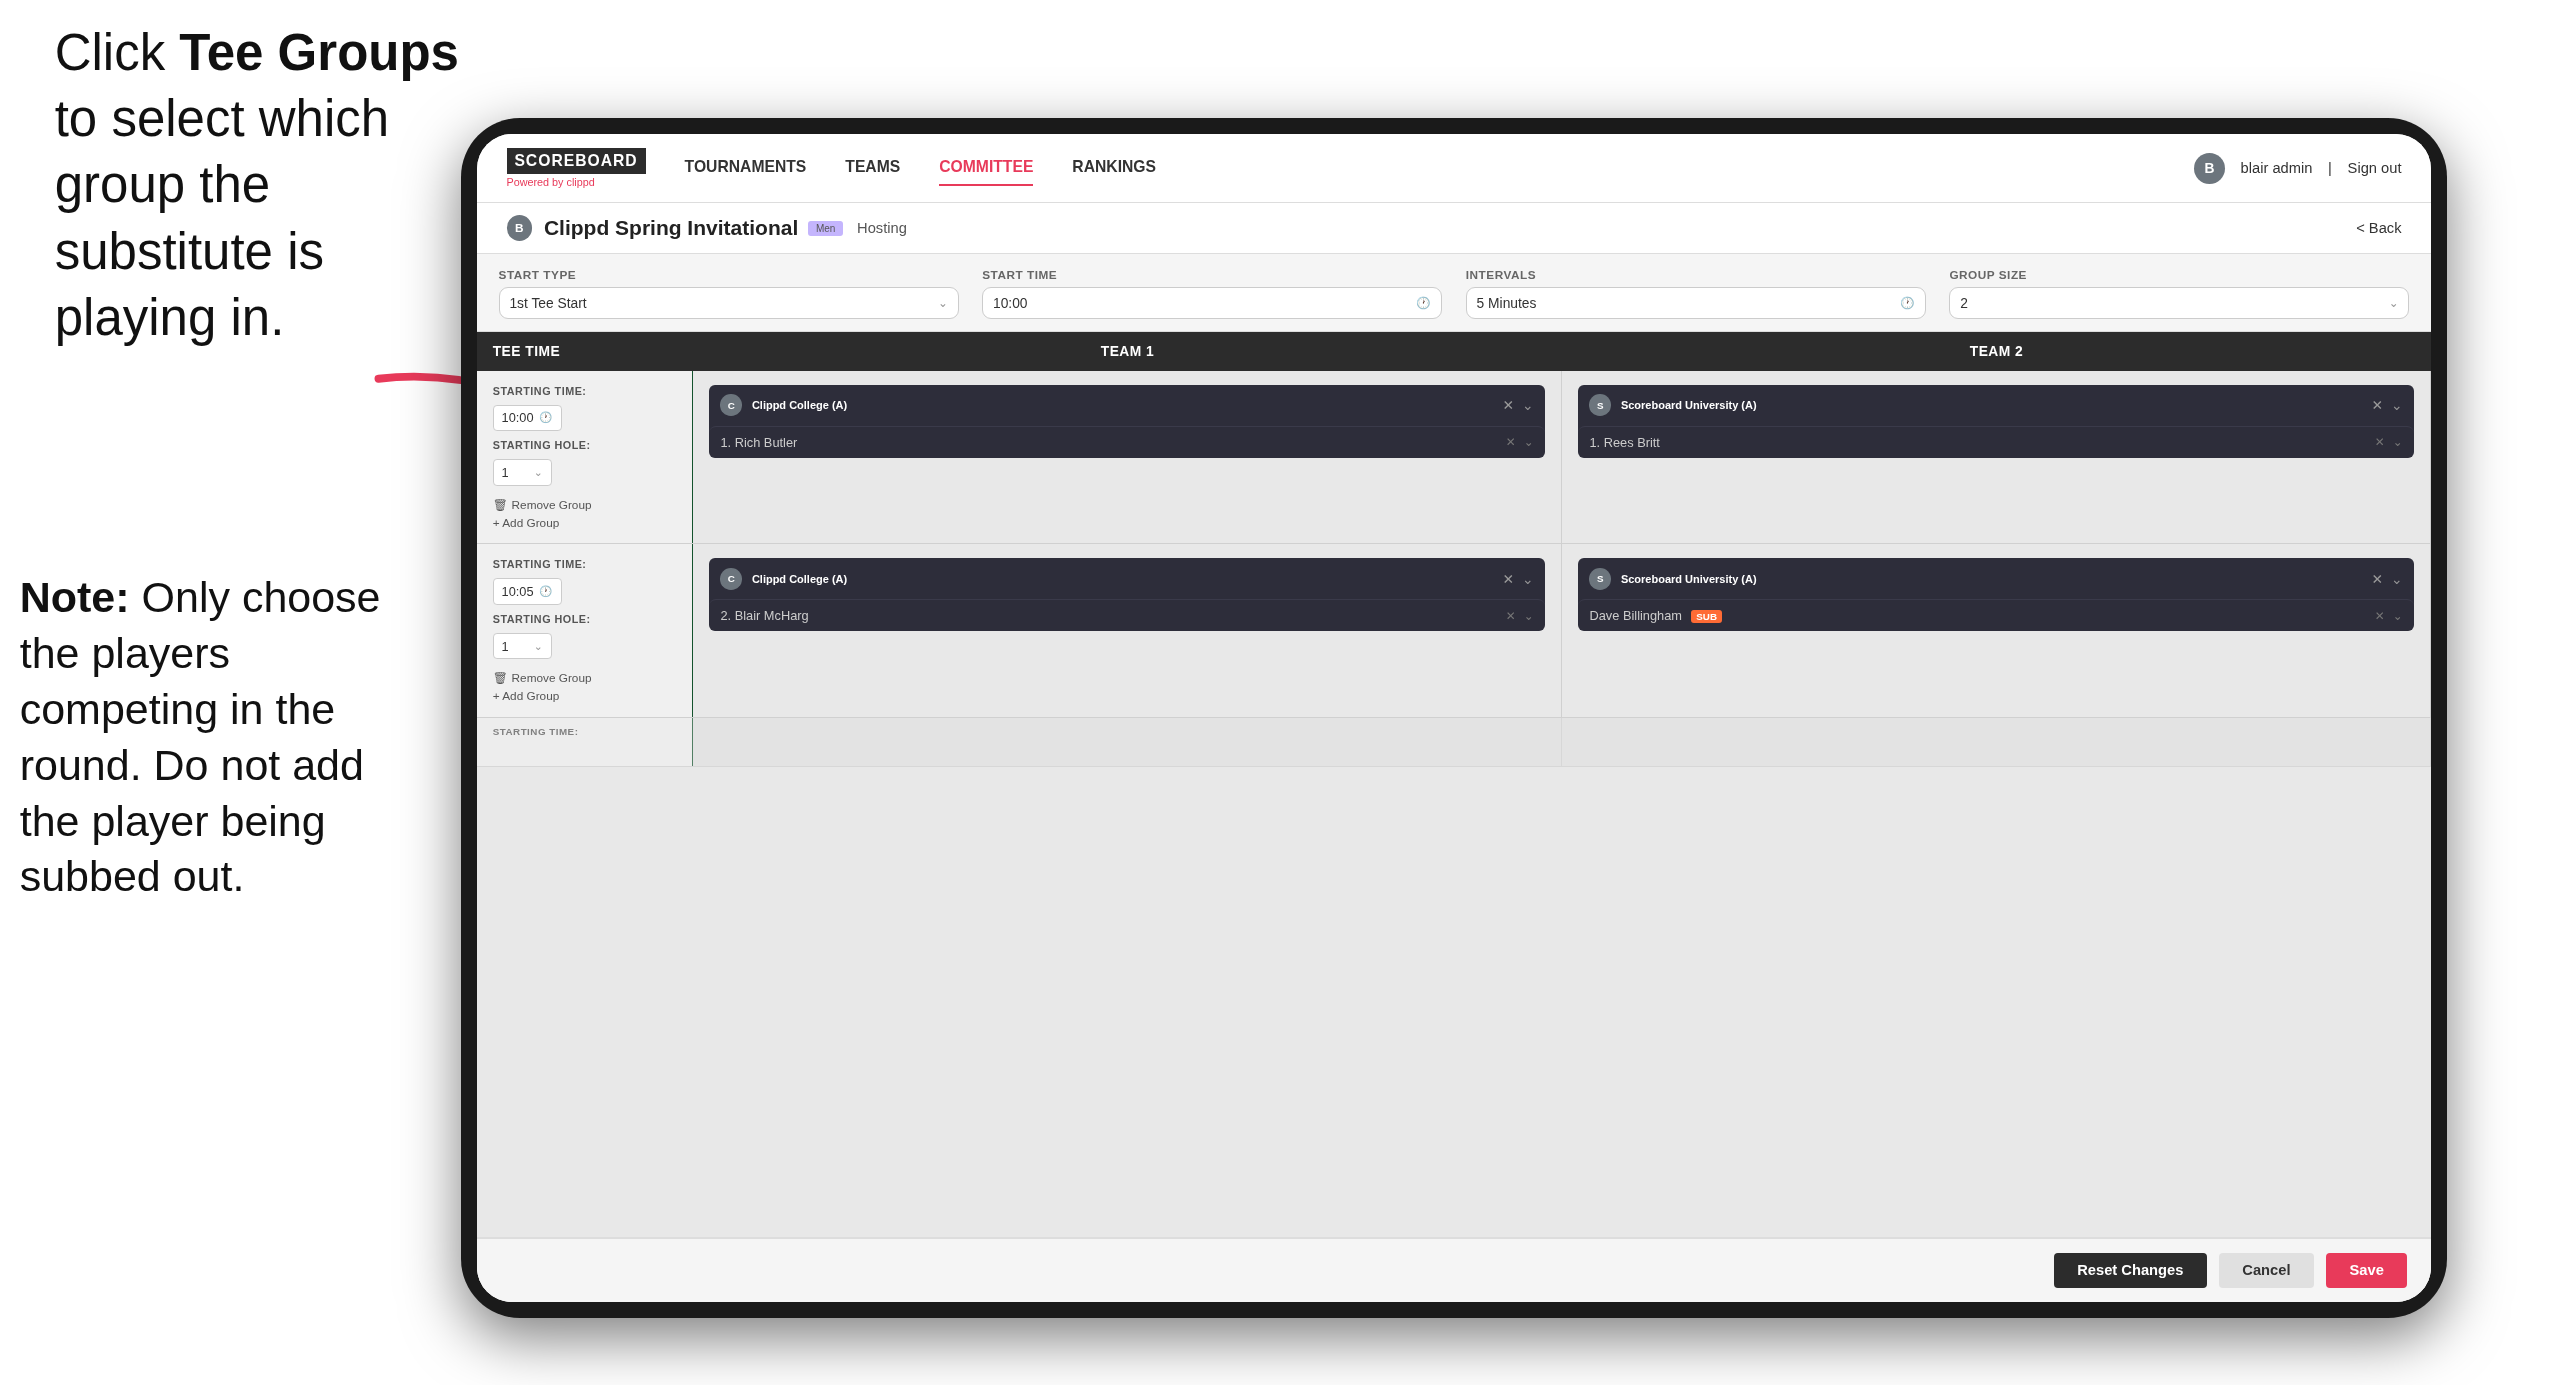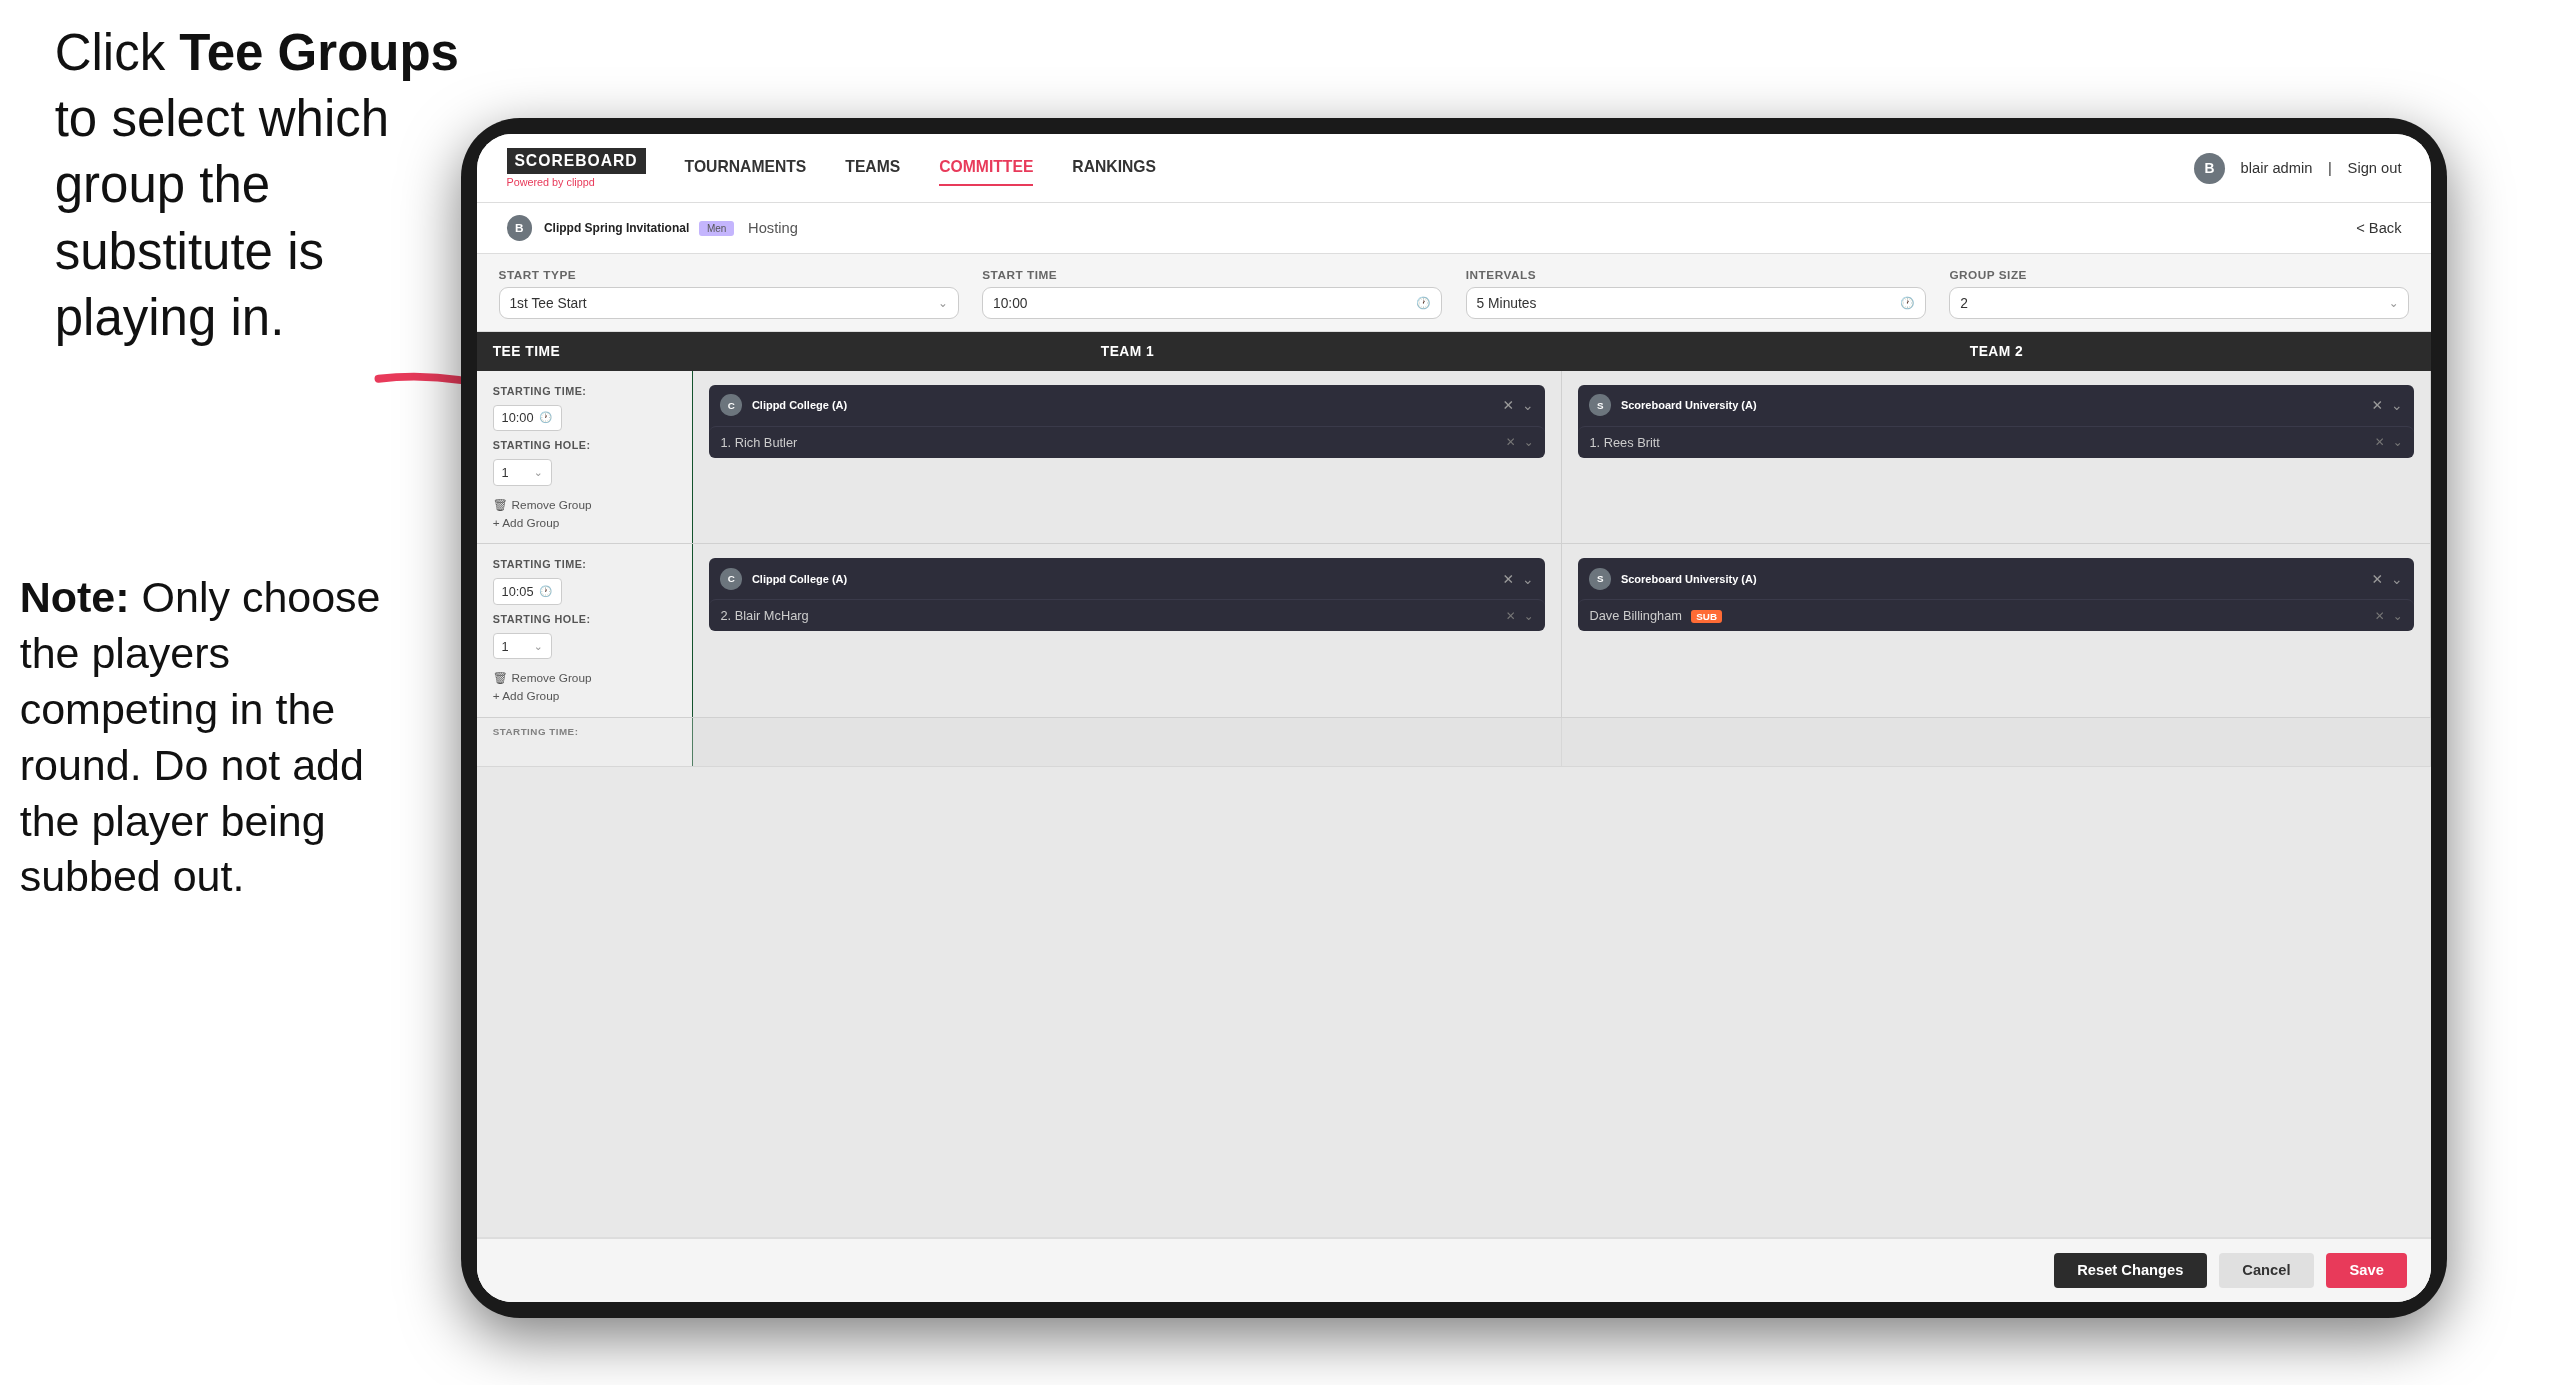--- a/index.html
+++ b/index.html
@@ -171,21 +171,21 @@
       color: #fff;
       font-size: 11.8px;
       font-weight: 700;
       display: flex;
       align-items: center;
       justify-content: center;
       margin-right: 11.8px;
     }
 
     .subheader-title {
-      font-size: 12px;
+      font-size: 21px;
       font-weight: 600;
       color: #222;
     }
 
     .subheader-badge2 {
       background: #c4b5fd;
       color: #555;
       font-size: 10px;
       padding: 2px 7.9px;
       border-radius: 2.9px;

